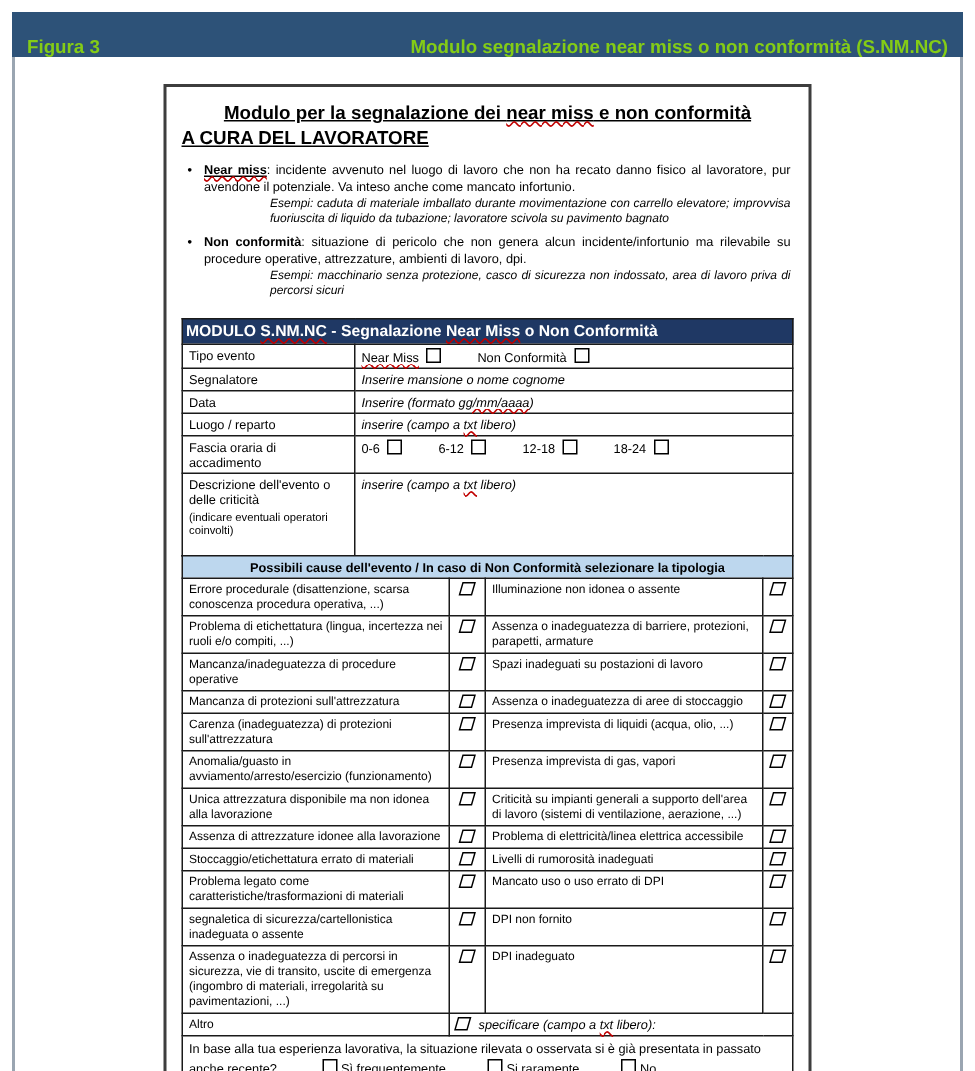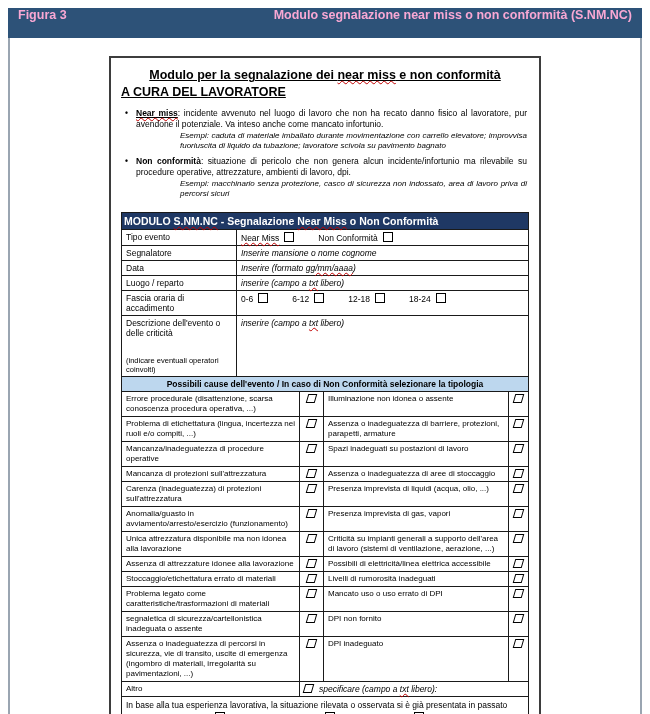--- a/index.html
+++ b/index.html
@@ -1,19 +1,19 @@
 <!DOCTYPE html>
 <html style="--figure-bar: #2d5278; --module-header: #1f3864; --causes-band: #bdd7ee; --caption-text: #1f4e79; --squiggle: #c00000;"><head>
 <meta charset="utf-8">
 <style>
   html,body{margin:0;padding:0;width:650px;height:714px;overflow:hidden;background:#fff;
     font-family:"Liberation Sans",sans-serif;-webkit-font-smoothing:antialiased;}
   .figure{position:absolute;left:8px;top:8px;width:634px;}
-  .figure-bar{background:var(--figure-bar,#2d5278);color:#f9a8d4;height:30px;display:flex;
-    align-items:flex-start;justify-content:space-between;padding:0 10px;box-sizing:border-box;
+  .figure-bar{background:var(--figure-bar,#2d5278);color:#84cc16;height:30px;display:flex;
+    align-items:flex-end;justify-content:space-between;padding:0 10px;box-sizing:border-box;
     font-size:12.5px;font-weight:bold;}
   .figure-body{background:#fff;border-left:2px solid #9aa5b1;border-right:2px solid #9aa5b1;
     border-bottom:4px solid var(--module-header,#1f3864);min-height:646px;box-sizing:border-box;
     padding:18px 0 12px 0;}
 
   .paper{width:432px;margin:0 auto;border:2px solid #3d3d3d;box-sizing:border-box;
     padding:8px 10px 10px 10px;min-height:612px;display:flex;flex-direction:column;}
   .paper-title{font-size:12.5px;font-weight:bold;text-align:center;white-space:nowrap;
     text-decoration-line:underline;margin-top:2px;}
   .paper-subtitle{font-size:12.5px;font-weight:bold;text-align:left;
@@ -29,21 +29,21 @@
   .examples{font-style:italic;font-size:8px;margin-left:44px;margin-top:1px;text-align:justify;}
 
   table.ftable{width:100%;border-collapse:collapse;table-layout:fixed;}
   table.ftable + table.ftable{margin-top:-1px;}
   .ftable td,.ftable th{border:1px solid #1a1a1a;padding:2px 4px;font-size:8.5px;
     vertical-align:top;text-align:left;font-weight:normal;word-wrap:break-word;}
   th.module-header{background:var(--module-header,#1f3864);color:#fff;font-weight:bold;
     font-size:10.5px;text-align:left;padding:2px;}
   td.lbl{}
   td.lbl.tall{height:50px;}
-  .sublbl{font-size:7.5px;margin-top:18px;}
+  .sublbl{font-size:7.5px;margin-top:2px;}
   td.val.it,.it{font-style:italic;}
   .opt{margin-right:24px;white-space:nowrap;}
   .opt > span:first-child{margin-right:5px;}
 
   .cbx{display:inline-block;width:8px;height:8px;border:1px solid #000;background:#fff;
     vertical-align:-1px;}
   .cbx.slant{width:7px;height:7px;transform:skewX(-16deg);}
 
   td.causes-band{background:var(--causes-band,#bdd7ee);font-weight:bold;text-align:center;
     font-size:8.5px;padding:2px;}
@@ -189,21 +189,21 @@
             </tr>
             <tr>
               <td class="c-txt">Unica attrezzatura disponibile ma non idonea alla lavorazione</td>
               <td class="c-box"><span class="cbx slant"></span></td>
               <td class="c-txt">Criticità su impianti generali a supporto dell'area di lavoro (sistemi di ventilazione, aerazione, ...)</td>
               <td class="c-box"><span class="cbx slant"></span></td>
             </tr>
             <tr>
               <td class="c-txt">Assenza di attrezzature idonee alla lavorazione</td>
               <td class="c-box"><span class="cbx slant"></span></td>
-              <td class="c-txt">Possibili di elettricità/linea elettrica accessibile</td>
+              <td class="c-txt">Problema di elettricità/linea elettrica accessibile</td>
               <td class="c-box"><span class="cbx slant"></span></td>
             </tr>
             <tr>
               <td class="c-txt">Stoccaggio/etichettatura errato di materiali</td>
               <td class="c-box"><span class="cbx slant"></span></td>
               <td class="c-txt">Livelli di rumorosità inadeguati</td>
               <td class="c-box"><span class="cbx slant"></span></td>
             </tr>
             <tr>
               <td class="c-txt">Problema legato come caratteristiche/trasformazioni di materiali</td>

